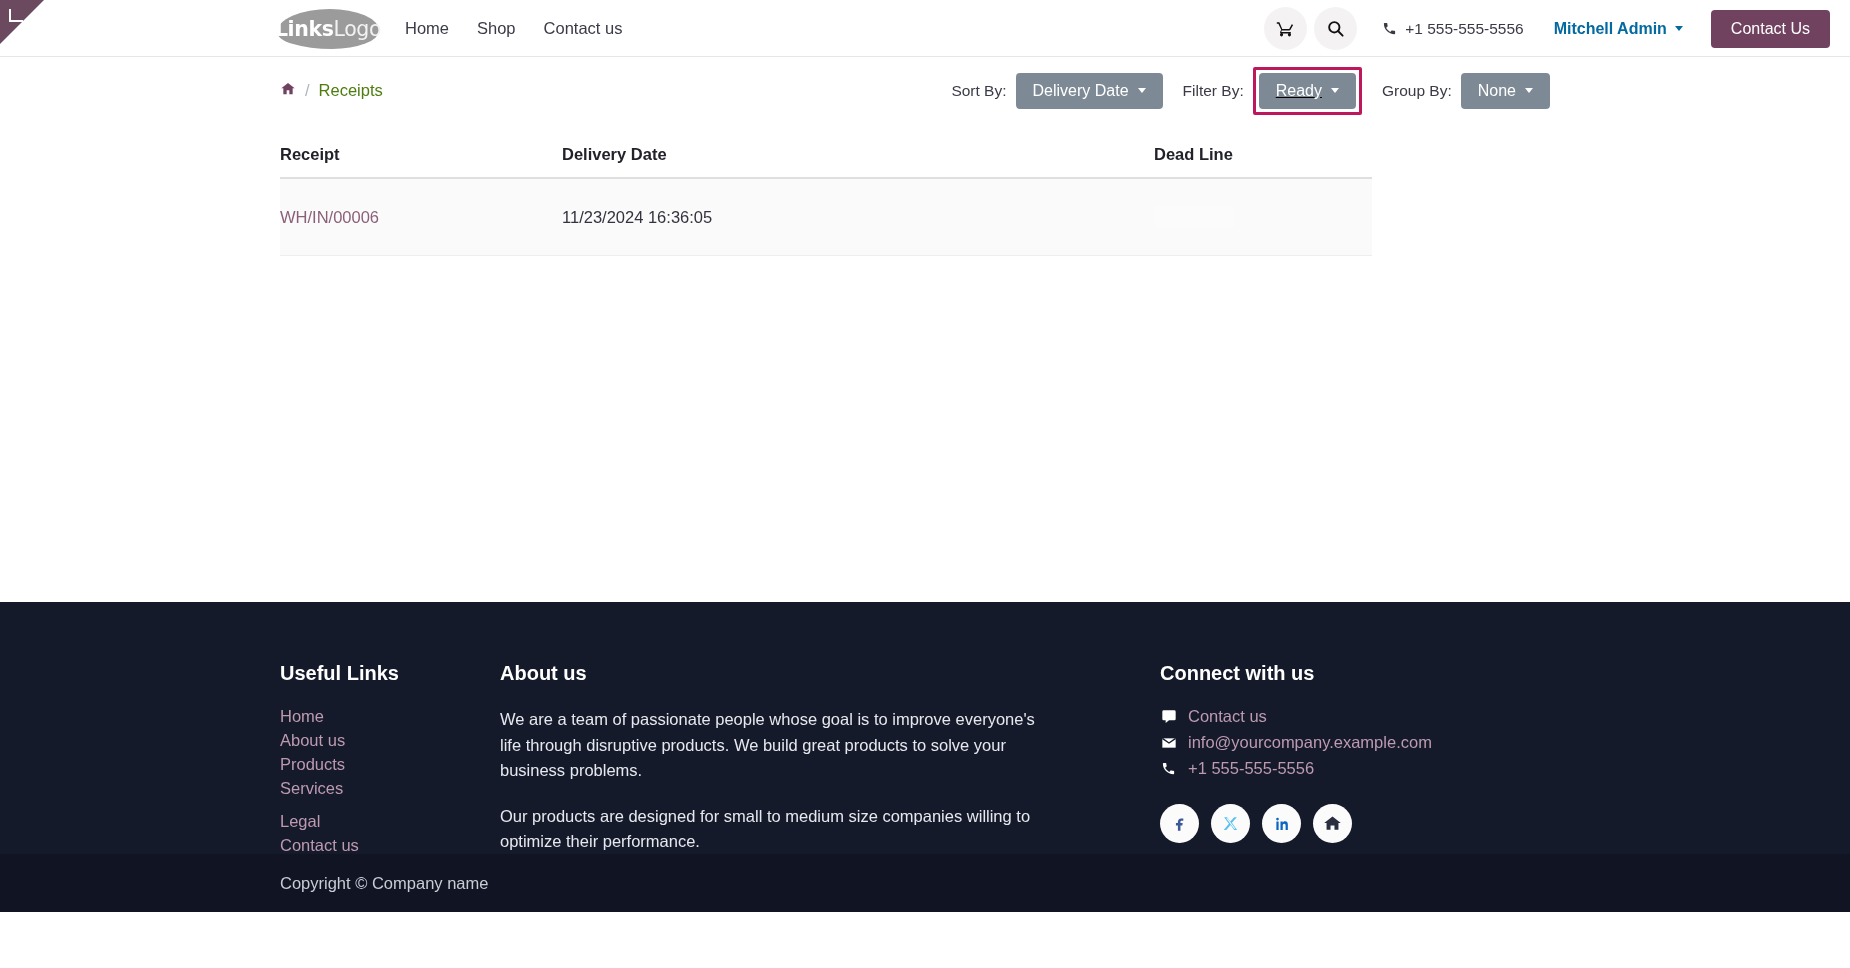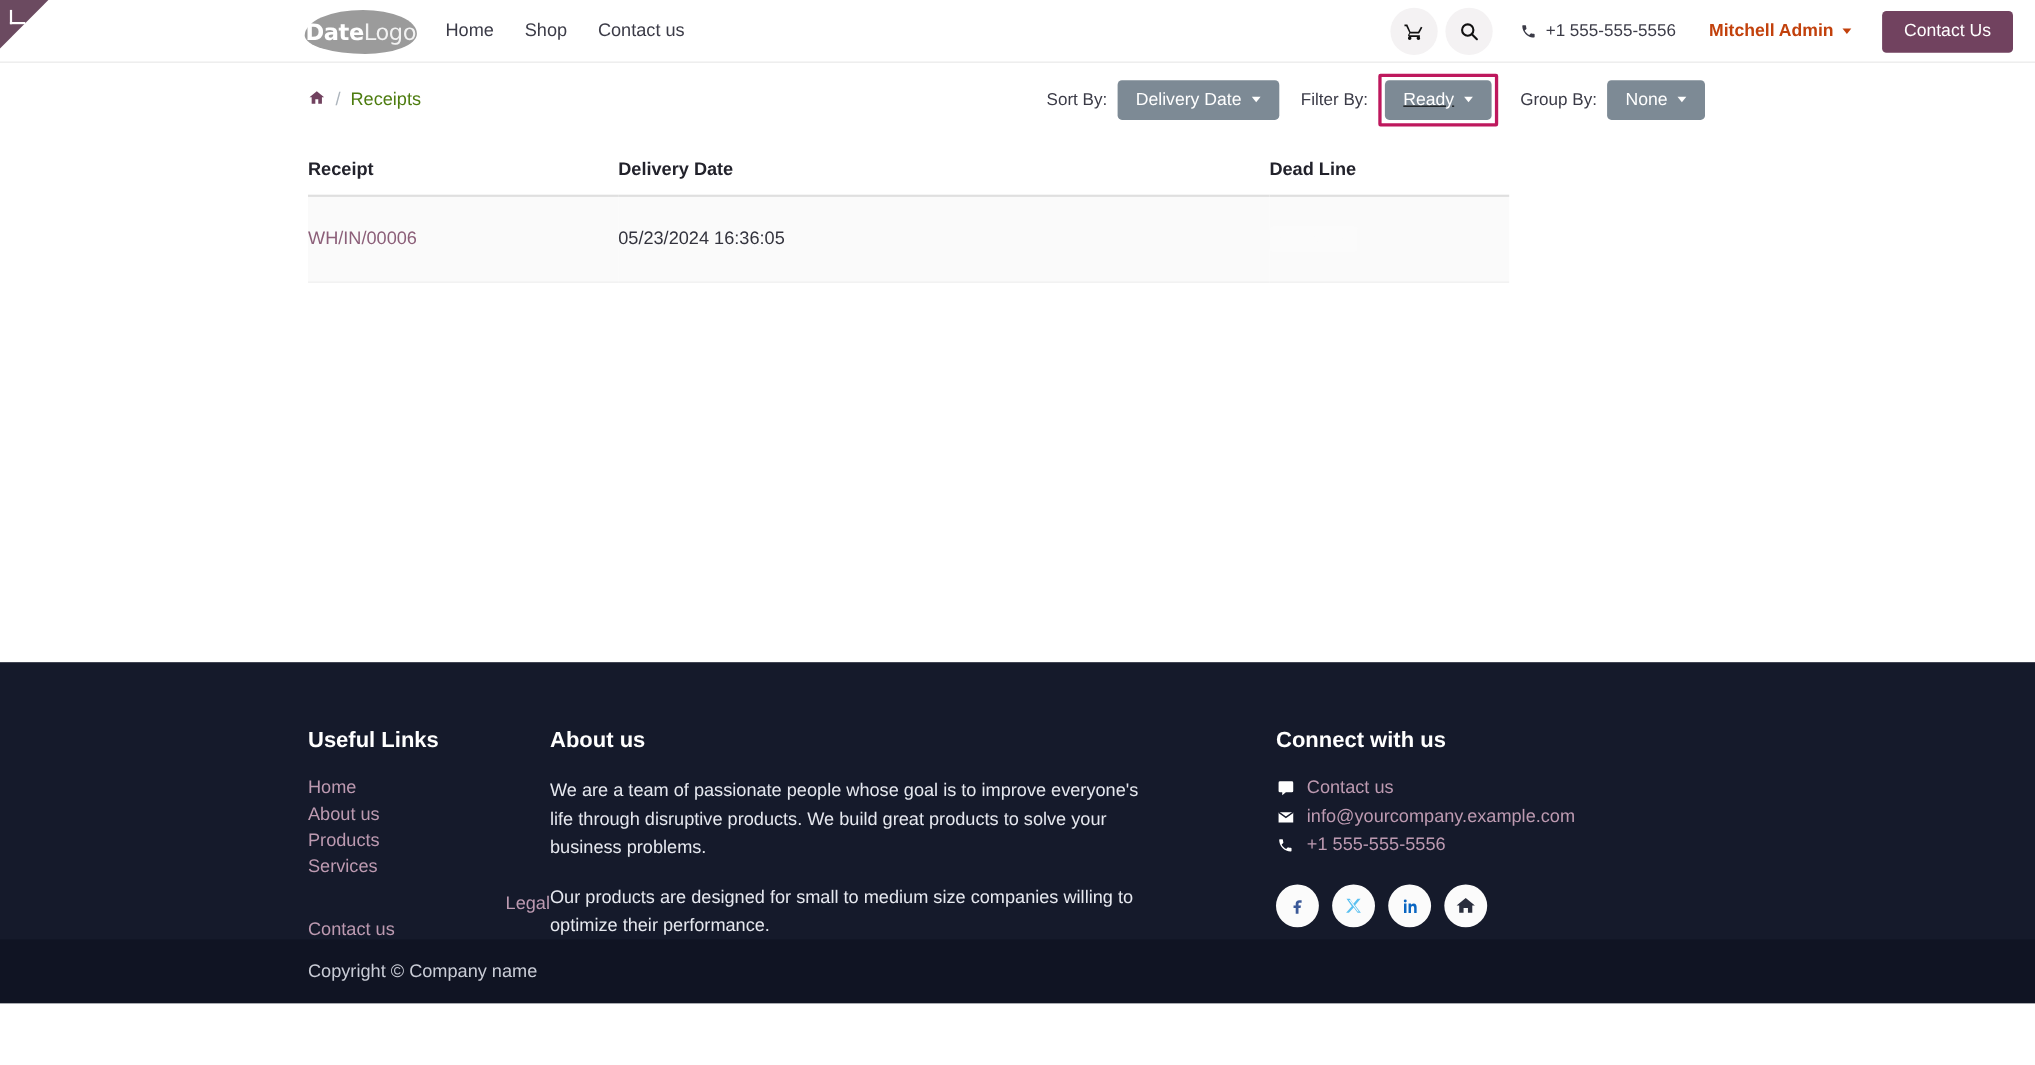--- a/index.html
+++ b/index.html
@@ -81,21 +81,21 @@
     margin-right: 7px;
     cursor: pointer;
   }
   .hdr-phone {
     display: flex; align-items: center; gap: 8px;
     color: #3b3b47; font-size: 15.5px;
     margin-left: 18px; margin-right: 30px;
     text-decoration: none;
   }
   .hdr-user {
-    color: #c2410c; font-size: 16px; font-weight: 700;
+    color: #0369a1; font-size: 16px; font-weight: 700;
     display: flex; align-items: center; gap: 8px;
     margin-right: 28px; cursor: pointer;
   }
   .caret-dn {
     width: 0; height: 0;
     border-left: 4.5px solid transparent;
     border-right: 4.5px solid transparent;
     border-top: 5.5px solid currentColor;
     display: inline-block;
   }
@@ -244,21 +244,21 @@
     font-weight: 700;
     margin: 0 0 22px 0;
   }
   .f-link {
     display: block;
     color: #bd9ab1;
     font-size: 16.5px;
     text-decoration: none;
     margin-bottom: 5px;
   }
-  .f-link.spaced { margin-top: 14px; text-align: right; }
+  .f-link.spaced { margin-top: 14px; }
   .f-para {
     color: #e6e8ef;
     font-size: 16.5px;
     line-height: 1.55;
     margin: 0 0 20px 0;
   }
   .f-contact-row {
     display: flex; align-items: center; gap: 11px;
     margin-bottom: 7px;
   }
@@ -282,21 +282,21 @@
 </style>
 </head>
 <body>
 
 <div class="corner-ribbon"></div>
 <div class="corner-ribbon-icon"></div>
 
 <header class="site-header">
   <div class="logo-wrap">
     <div class="logo-blob"></div>
-    <div class="logo-text"><b>Date</b><i>Logo</i></div>
+    <div class="logo-text"><b>Links</b><i>Logo</i></div>
   </div>
 
   <nav class="main-nav">
     <a href="#">Home</a>
     <a href="#">Shop</a>
     <a href="#">Contact us</a>
   </nav>
 
   <div class="header-right">
     <div class="icon-circle">
@@ -374,21 +374,21 @@
           <th class="col-receipt">Receipt</th>
           <th class="col-date">Delivery Date</th>
           <th class="col-dead">Dead Line</th>
         </tr>
       </thead>
       <tbody>
         <tr>
           <td class="col-receipt">
             <a href="#" class="receipt-link">WH/IN/00006</a>
           </td>
-          <td class="col-date">05/23/2024  16:36:05</td>
+          <td class="col-date">11/23/2024  16:36:05</td>
           <td class="col-dead">
             <span class="badge-ready">✔ Ready</span>
           </td>
         </tr>
       </tbody>
     </table>
 
   </div>
 </div>
 

